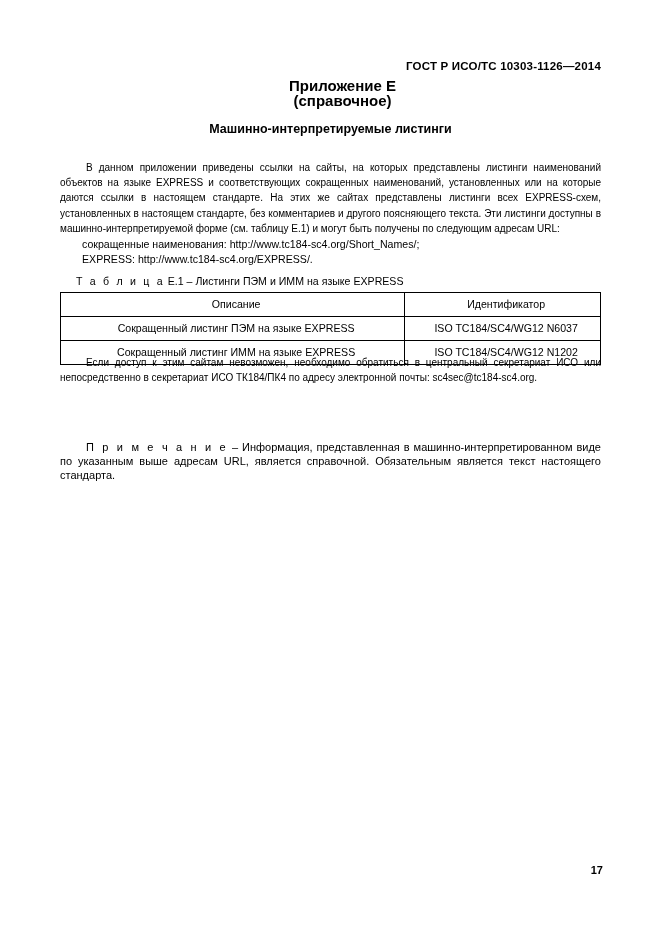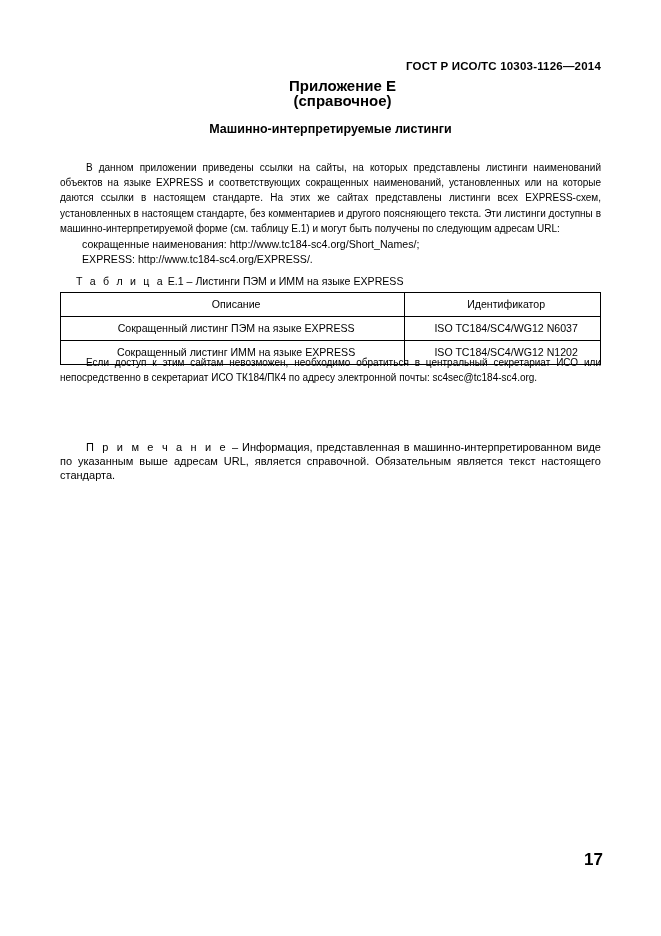--- a/index.html
+++ b/index.html
@@ -129,22 +129,22 @@
   .note-block .note-label {
     letter-spacing: 2.2px;
   }
   .note-block .indent {
     display: inline-block;
     width: 26px;
   }
   .page-number {
     position: absolute;
     right: 58px;
-    bottom: 66px;
-    font-size: 17px;
+    bottom: 60px;
+    font-size: 11px;
     font-weight: bold;
   }
 </style>
 </head>
 <body>
 
 <div class="page">
 
   <div class="header-std">ГОСТ Р ИСО/ТС 10303-1126—2014</div>
 

